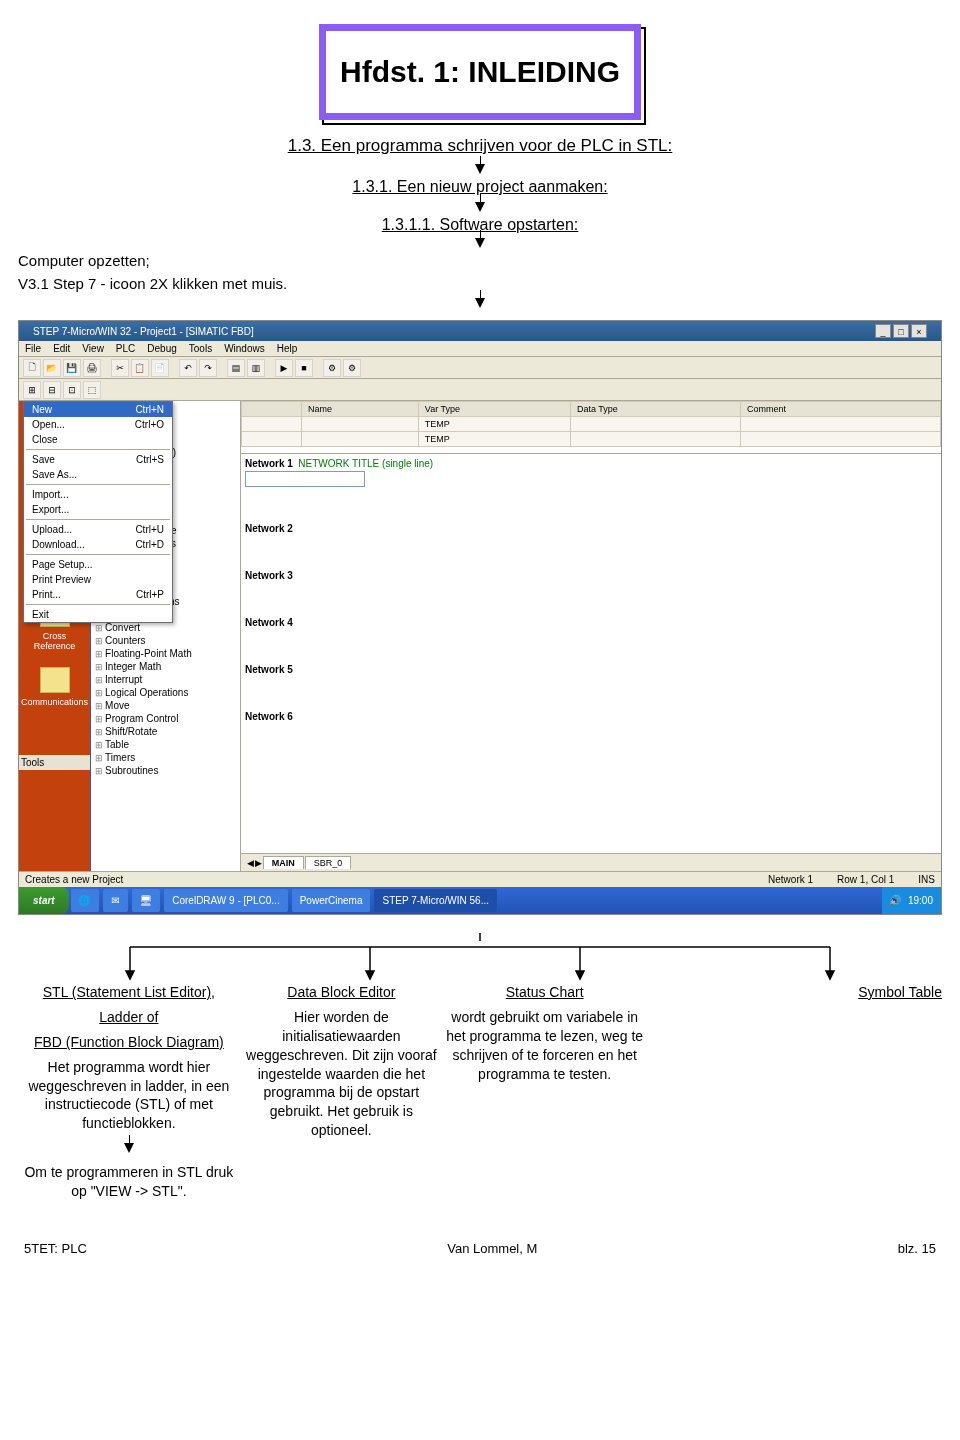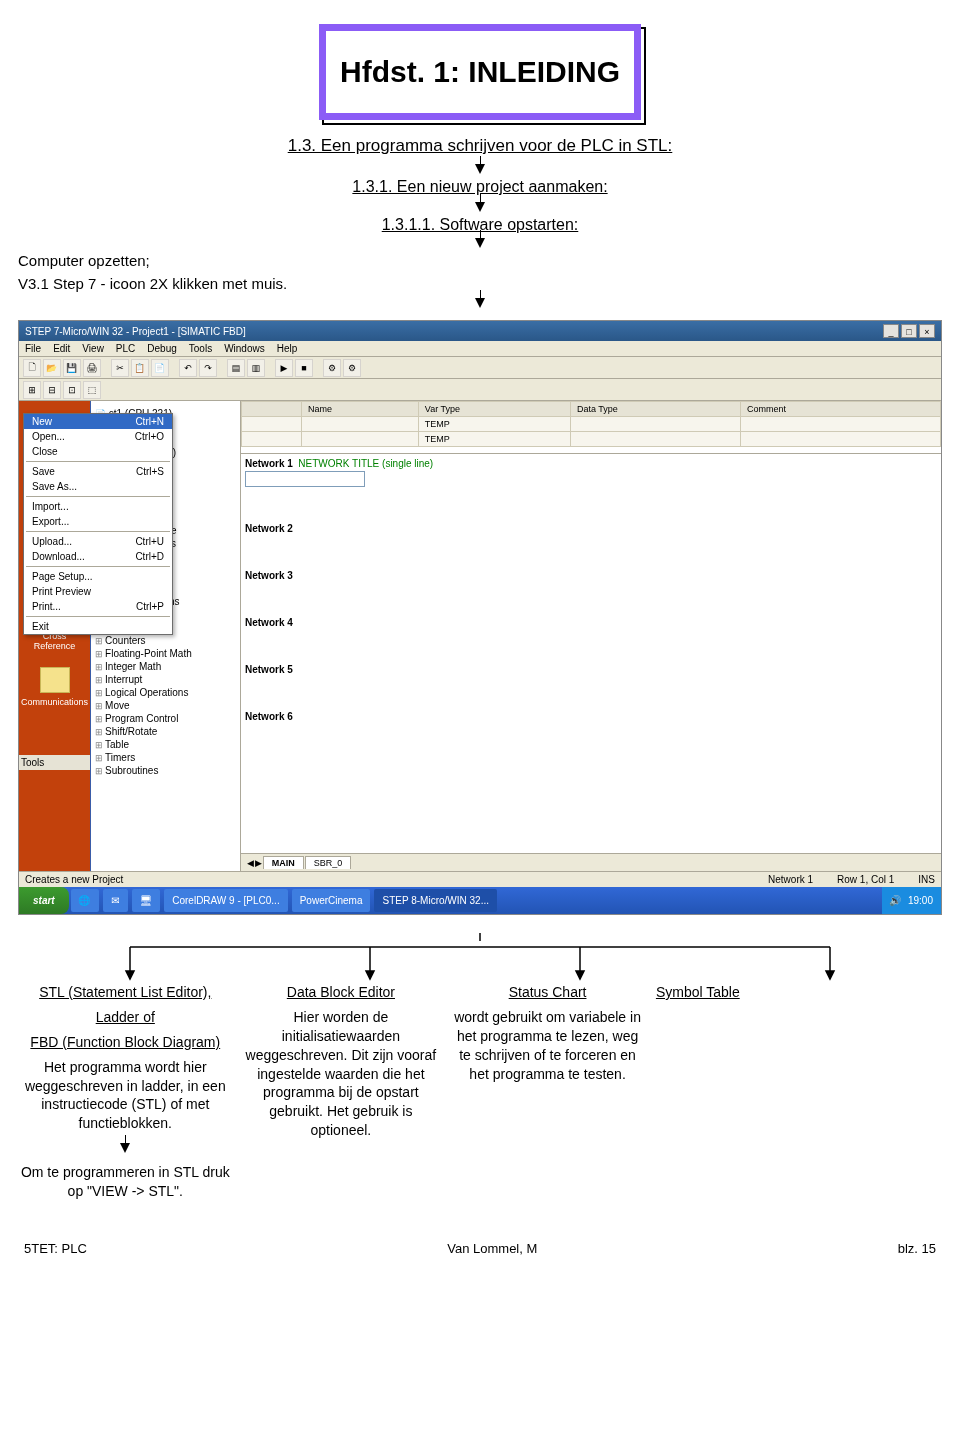--- a/index.html
+++ b/index.html
@@ -6,29 +6,29 @@
   body { font-family: Arial, Helvetica, sans-serif; background: #fff; width: 960px; margin: 0 auto; color: #000; }
   .page { padding: 24px 18px 20px 18px; }
   .title-box { border: 7px solid #8b5cf6; padding: 24px 14px; margin: 0 auto 16px auto; width: fit-content; font-size: 30px; font-weight: bold; text-align: right; box-shadow: 4px 4px 0 -1px #fff, 4px 4px 0 1px #000; }
   .sect { text-align: center; font-size: 17px; margin-bottom: 8px; text-decoration: underline; }
   .sub { text-align: center; font-size: 16px; margin-bottom: 6px; text-decoration: underline; }
   .sub-no { text-align: center; font-size: 16px; text-decoration: underline; }
   .plain { font-size: 15px; margin-bottom: 6px; }
   .arrow-down { width: 0; height: 0; border-left: 5px solid transparent; border-right: 5px solid transparent; border-top: 10px solid #000; margin: 4px auto; }
   .arrow-down::before { content: ""; display: block; width: 0; border-left: 1px solid #000; height: 10px; margin: -18px auto 8px auto; }
   .screenshot { border: 1px solid #888; margin: 12px 0; font-family: Tahoma, Arial, sans-serif; font-size: 10px; background: #d6d3ce; }
-  .ss-title { background: linear-gradient(#3a6ea5,#2a5788); color: #fff; padding: 3px 6px; display: flex; align-items: center; justify-content: space-between; }
+  .ss-title { background: linear-gradient(#3a6ea5,#2a5788); color: #fff; padding: 3px 14px; display: flex; align-items: center; justify-content: space-between; }
   .ss-title .ctrl { display:flex; gap:2px; }
   .ss-title .ctrl span { background:#e6e3de; color:#000; width:16px; height:14px; font-size:9px; line-height:14px; text-align:center; border:1px solid #888; }
   .menubar { background:#ece9d8; padding:2px 6px; border-bottom:1px solid #aca899; display:flex; gap:12px; }
   .menubar span { font-size:10px; }
   .toolbar { background:#ece9d8; border-bottom:1px solid #aca899; padding:2px 4px; height:22px; display:flex; gap:2px; align-items: center; }
   .toolbar .tbtn { width:18px; height:18px; border:1px solid #d6d3ce; background:#f2f0e8; font-size:9px; display:flex; align-items:center; justify-content:center; }
   .ss-body { display:flex; background:#fff; min-height:470px; position:relative; }
-  .file-menu { position:absolute; left:4px; top:12px; width:150px; background:#fff; border:1px solid #6d6d6d; box-shadow:2px 2px 4px rgba(0,0,0,.3); z-index:5; }
+  .file-menu { position:absolute; left:4px; top:0; width:150px; background:#fff; border:1px solid #6d6d6d; box-shadow:2px 2px 4px rgba(0,0,0,.3); z-index:5; }
   .file-menu .mi { display:flex; justify-content:space-between; padding:2px 8px; font-size:10px; cursor:default; }
   .file-menu .mi.sel { background:#316ac5; color:#fff; }
   .file-menu hr { border:none; border-top:1px solid #aca899; margin:2px 2px; }
   .navcol { width:72px; background:#c2410c; border-right:1px solid #3a5ca8; padding-top:80px; }
   .navcol .ni { text-align:center; color:#fff; font-size:9px; padding:8px 2px; }
   .navcol .ni .ic { width:30px; height:26px; margin:0 auto 4px auto; background:#f5e28c; border:1px solid #c9b657; }
   .treecol { width:150px; background:#fff; border-right:1px solid #aca899; padding:6px 4px; font-size:10px; overflow:hidden; }
   .treecol .tn { white-space:nowrap; padding:1px 0; }
   .treecol .tn::before { content:"⊞ "; color:#888; font-size:9px; }
   .treecol .leaf::before { content:"📄 "; font-size:9px; }
@@ -46,21 +46,21 @@
   .statusbar { background:#ece9d8; border-top:1px solid #aca899; padding:2px 6px; font-size:10px; display:flex; justify-content:space-between; }
   .taskbar { background: linear-gradient(#3168d6,#2254b4); color:#fff; padding:0; display:flex; align-items:stretch; font-size:10px; }
   .taskbar .start { background: linear-gradient(#3c9b2f,#2e7a24); padding:8px 14px; font-weight:bold; font-style:italic; display:flex; align-items:center; border-radius:0 8px 8px 0; }
   .taskbar .titem { background:#3e7ee0; padding:3px 8px; display:flex; align-items:center; margin:2px; border-radius:2px; }
   .taskbar .titem.active { background:#1e4fa8; }
   .taskbar .tray { margin-left:auto; background:#1a8ce0; padding:3px 8px; display:flex; align-items:center; gap:6px; }
   .editors-section { margin-top:18px; }
   .editors-head { text-align:center; font-size:15px; margin-bottom:6px; text-decoration:underline; }
   .branch { position:relative; height:50px; }
   .branch svg { width:100%; height:50px; }
-  .cols4 { display:flex; gap:10px; align-items:flex-start; }
+  .cols4 { display:flex; gap:0; align-items:flex-start; }
   .cols4 > div { font-size:14px; line-height:1.35; }
   .cols4 .c1 { width:24%; }
   .cols4 .c2 { width:22%; text-align:center; }
   .cols4 .c3 { width:22%; text-align:center; }
   .cols4 .c4 { width:32%; }
   .u { text-decoration:underline; display:block; text-align:center; margin-bottom:6px; }
   .col-arrow { display:flex; justify-content:center; margin:6px 0; }
   .footer { display:flex; justify-content:space-between; font-size:13px; margin-top:40px; padding:0 6px; }
 </style>
 </head>
@@ -281,21 +281,21 @@
         <span>INS</span>
       </span>
     </div>
     <div class="taskbar">
       <div class="start">start</div>
       <div class="titem">🌐</div>
       <div class="titem">✉</div>
       <div class="titem">🖥</div>
       <div class="titem">CorelDRAW 9 - [PLC0...</div>
       <div class="titem">PowerCinema</div>
-      <div class="titem active">STEP 8-Micro/WIN 32...</div>
+      <div class="titem active">STEP 7-Micro/WIN 56...</div>
       <div class="tray">
         <span>🔊</span>
         <span>19:00</span>
       </div>
     </div>
   </div>
 
   <div class="editors-section">
     <div class="branch">
       <svg viewBox="0 0 920 50">
@@ -326,21 +326,21 @@
       </div>
       <div class="c2">
         <span class="u">Data Block Editor</span>
         <div>Hier worden de initialisatiewaarden weggeschreven. Dit zijn vooraf ingestelde waarden die het programma bij de opstart gebruikt. Het gebruik is optioneel.</div>
       </div>
       <div class="c3">
         <span class="u">Status Chart</span>
         <div>wordt gebruikt om variabele in het programma te lezen, weg te schrijven of te forceren en het programma te testen.</div>
       </div>
       <div class="c4">
-        <span class="u" style="text-align:left">Symbol Table</span>
+        <span class="u" style="text-align:right">Symbol Table</span>
       </div>
     </div>
   </div>
 
   <div class="footer">
     <span>5TET: PLC</span>
     <span>Van Lommel, M</span>
     <span>blz. 15</span>
   </div>
 </div>

